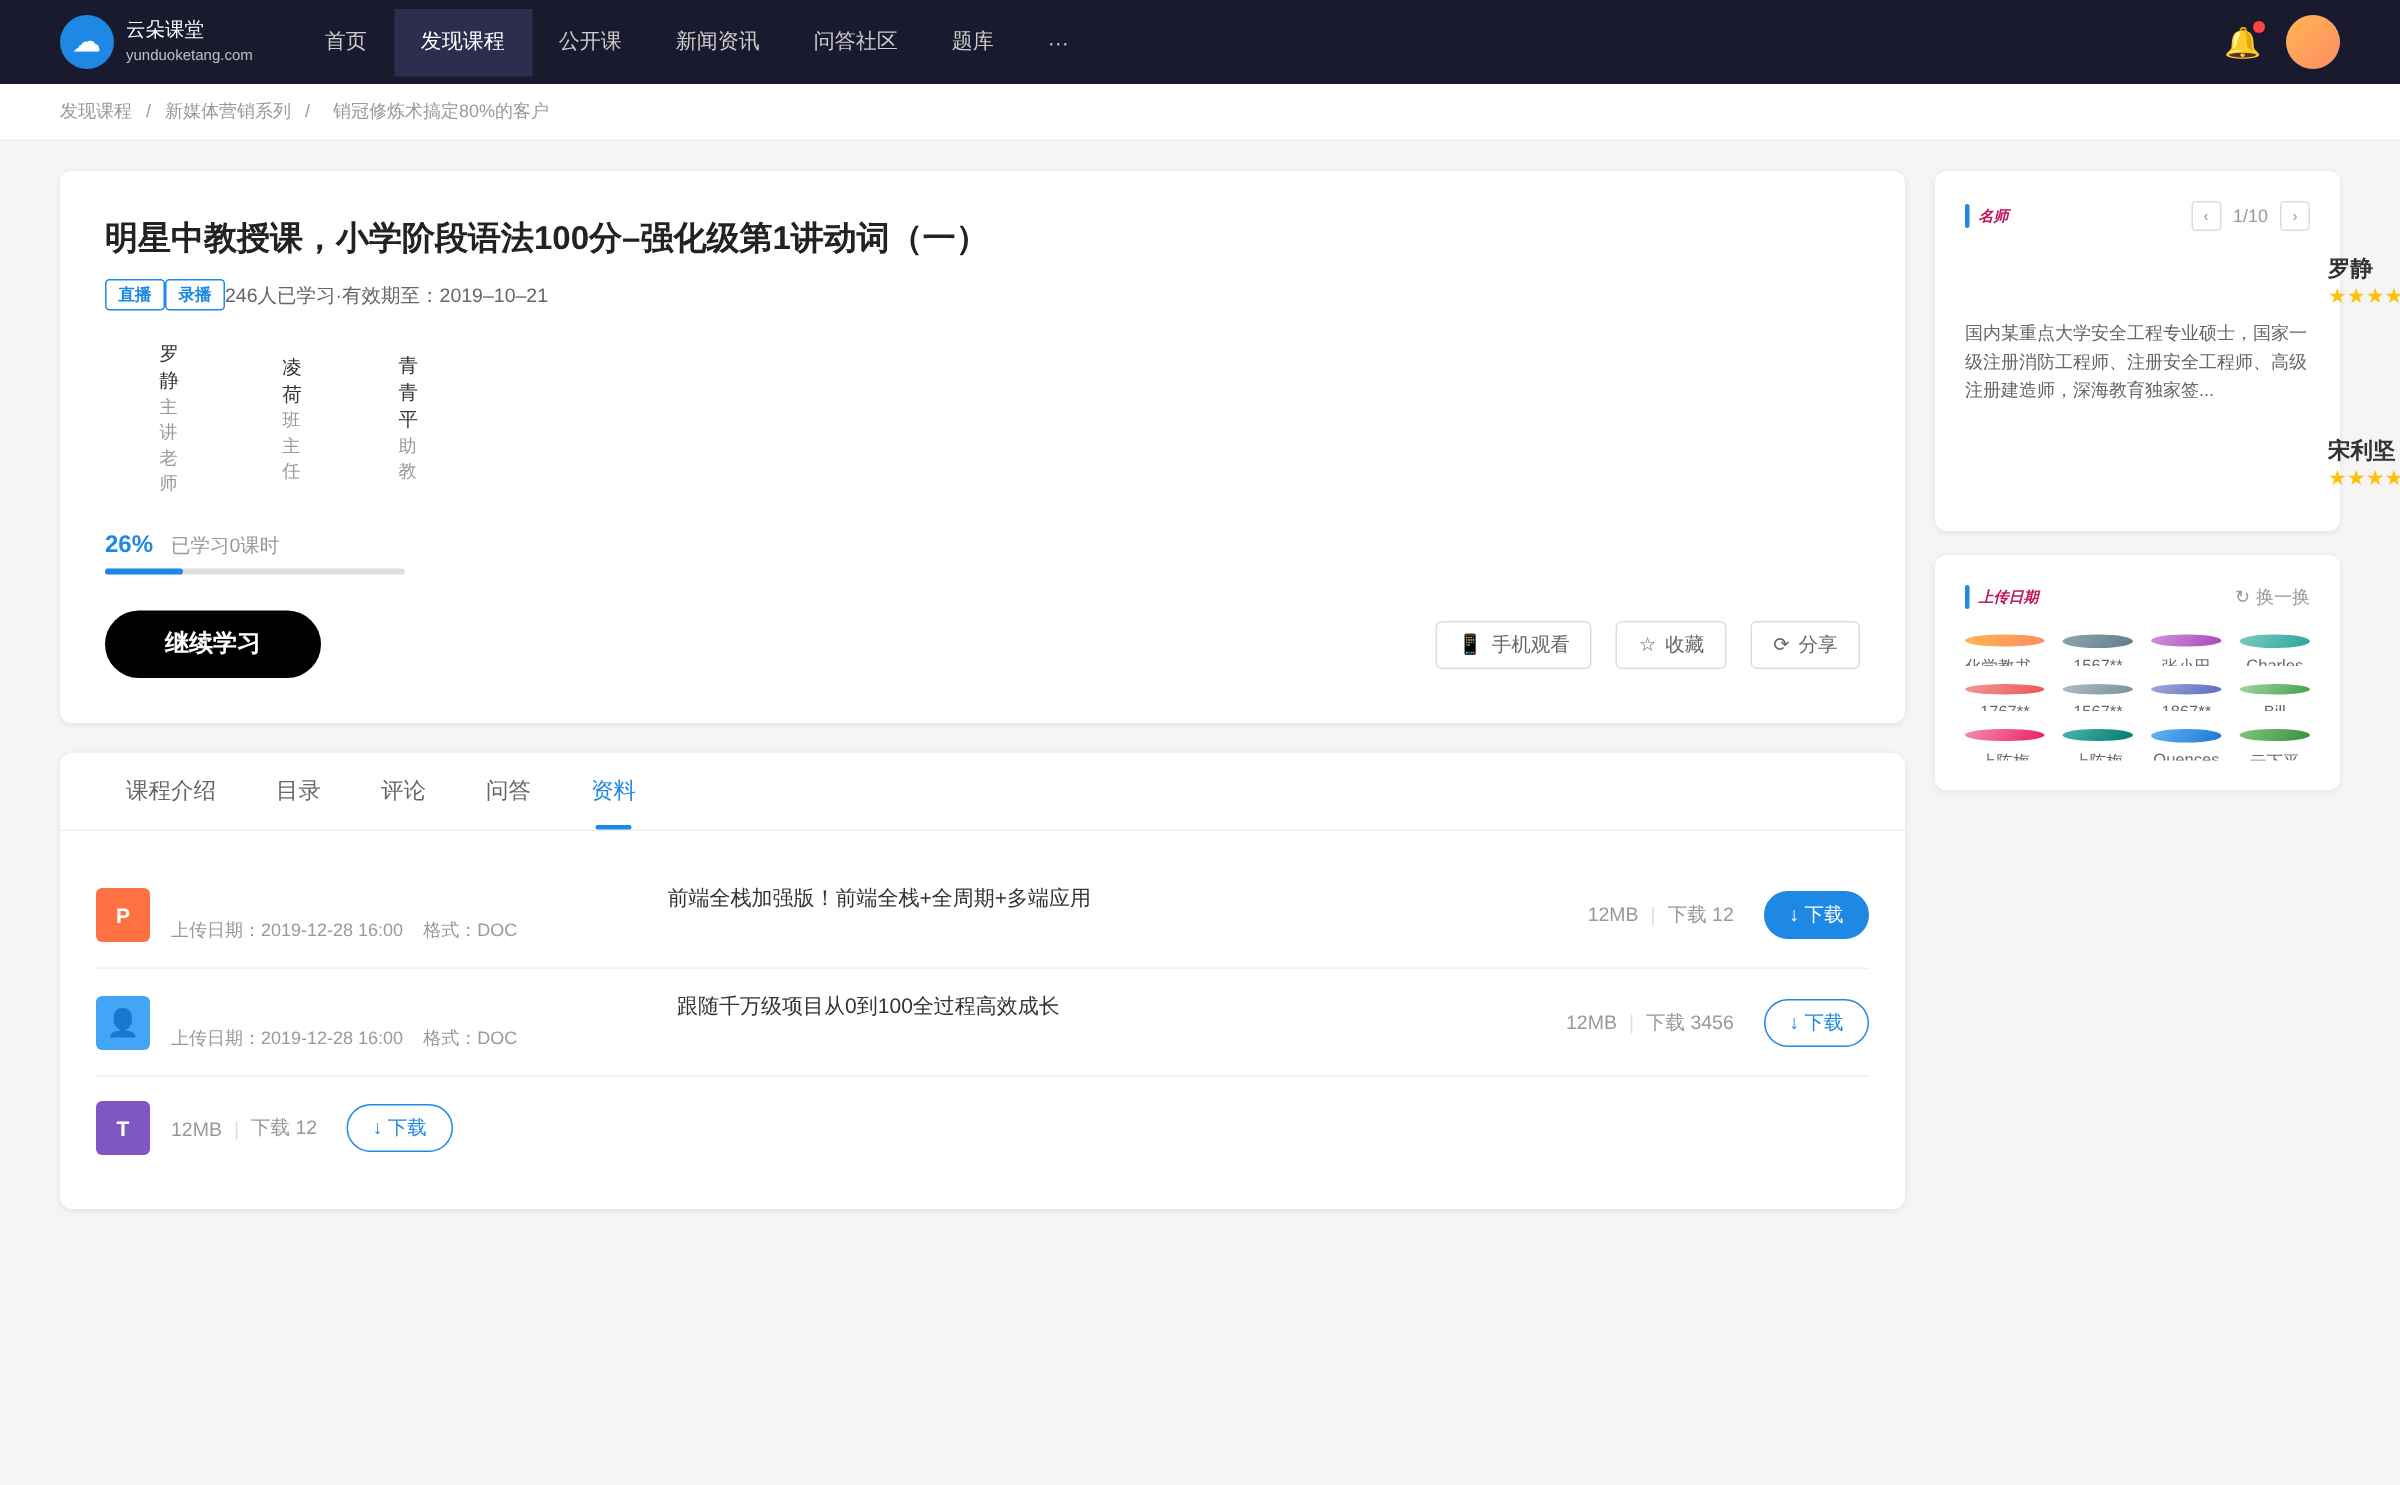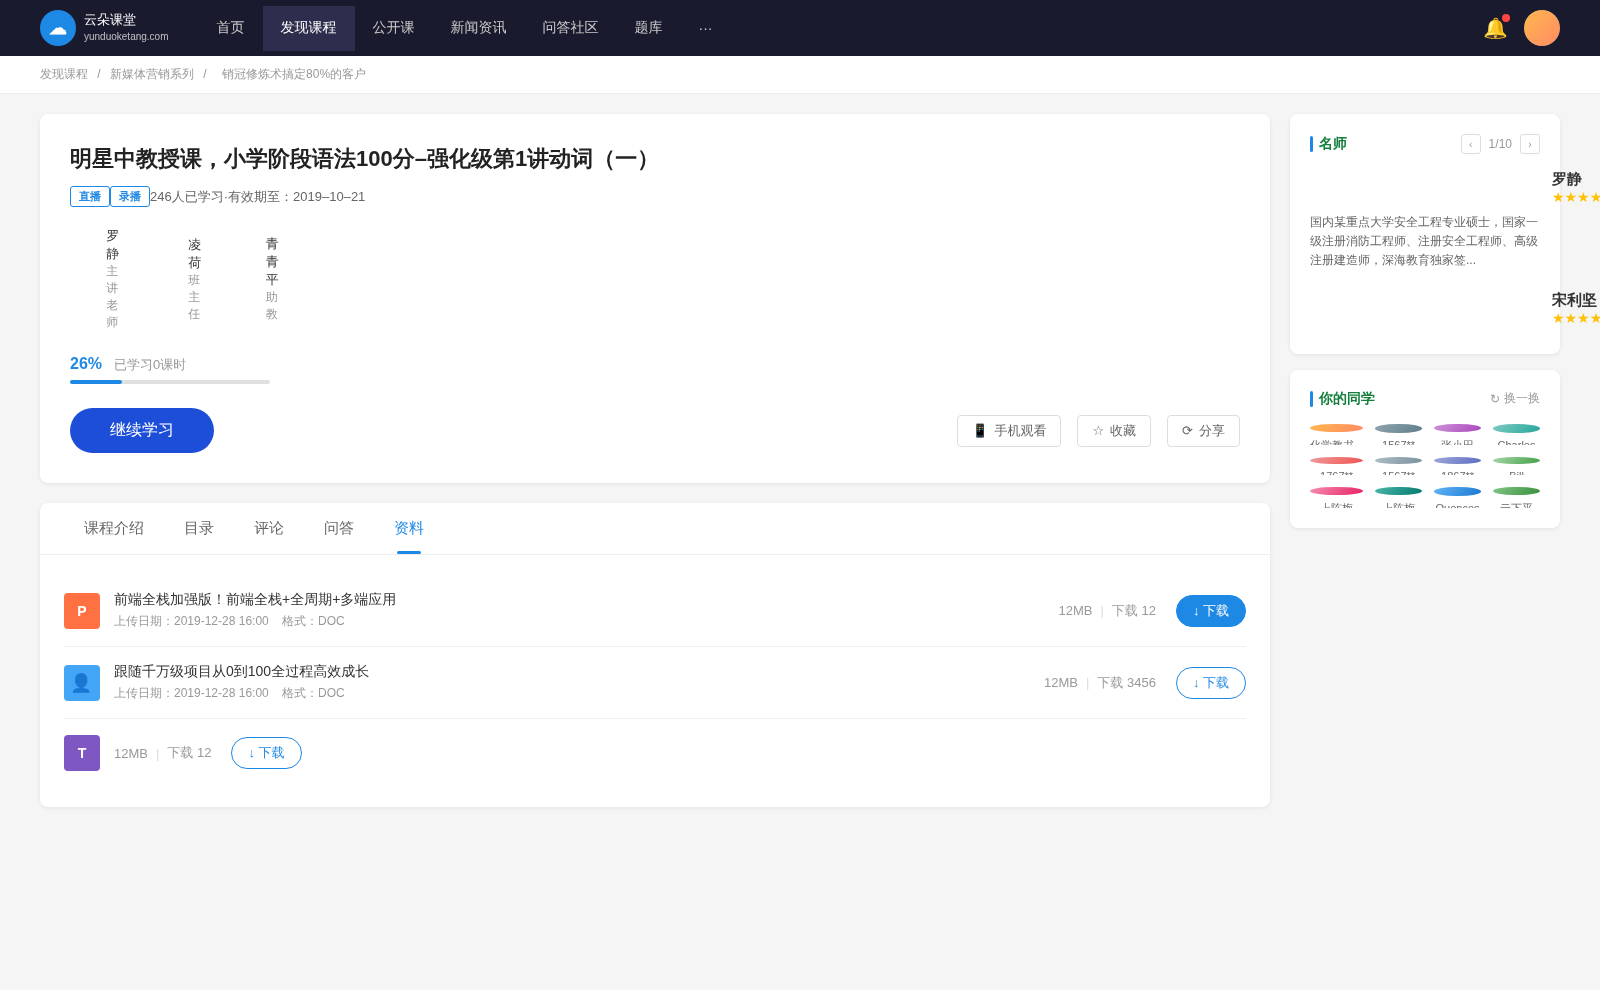--- a/index.html
+++ b/index.html
@@ -41,50 +41,50 @@
     .teacher-avatar { width: 44px; height: 44px; border-radius: 50%; overflow: hidden; }
     .teacher-info { font-size: 13px; }
     .teacher-name { font-weight: 500; color: #333; }
     .teacher-role { color: #999; font-size: 12px; }
     .progress-section { margin-bottom: 24px; }
     .progress-label { color: #1e88e5; font-size: 16px; font-weight: bold; margin-bottom: 4px; }
     .progress-sub { color: #999; font-size: 13px; display: inline; margin-left: 8px; }
     .progress-bar-bg { width: 200px; height: 4px; background: #e0e0e0; border-radius: 2px; margin-top: 6px; }
     .progress-bar-fill { height: 100%; background: #1e88e5; border-radius: 2px; }
     .course-actions { display: flex; align-items: center; justify-content: space-between; }
-    .btn-continue { background: #1d4ed8; color: white; border: none; border-radius: 25px; padding: 12px 40px; font-size: 16px; cursor: pointer; }
+    .btn-continue { background: #000000; color: white; border: none; border-radius: 25px; padding: 12px 40px; font-size: 16px; cursor: pointer; font-weight: bold; }
     .action-buttons { display: flex; gap: 16px; }
     .action-btn { display: flex; align-items: center; gap: 6px; color: #666; cursor: pointer; font-size: 13px; border: 1px solid #ddd; border-radius: 4px; padding: 6px 14px; background: white; }
 
     
     .tabs-card { background: white; border-radius: 8px; padding: 0; box-shadow: 0 1px 4px rgba(0,0,0,0.08); }
     .tabs-header { display: flex; border-bottom: 1px solid #eee; padding: 0 24px; }
     .tab { padding: 16px 20px; cursor: pointer; color: #666; font-size: 15px; position: relative; }
     .tab.active { color: #1e88e5; }
     .tab.active::after { content: ''; position: absolute; bottom: 0; left: 50%; transform: translateX(-50%); width: 24px; height: 3px; background: #1e88e5; border-radius: 2px; }
     .tabs-content { padding: 20px 24px; }
 
     
     .file-item { display: flex; align-items: center; padding: 16px 0; border-bottom: 1px solid #f0f0f0; }
     .file-item:last-child { border-bottom: none; }
     .file-icon { width: 36px; height: 36px; border-radius: 4px; display: flex; align-items: center; justify-content: center; color: white; font-weight: bold; font-size: 14px; margin-right: 14px; flex-shrink: 0; }
     .file-icon.orange { background: #ff7043; }
     .file-icon.blue { background: #42a5f5; }
     .file-icon.purple { background: #7e57c2; }
     .file-info { flex: 1; min-width: 0; }
-    .file-name { font-size: 14px; color: #333; font-weight: 500; margin-bottom: 4px; }
+    .file-name { font-size: 14px; color: #333; font-weight: 500; margin-bottom: 4px; text-align: center; }
     .file-meta { font-size: 12px; color: #999; }
     .file-stats { display: flex; align-items: center; gap: 8px; color: #999; font-size: 13px; margin-right: 20px; white-space: nowrap; }
     .file-stats .sep { color: #ddd; }
     .btn-download { color: #1e88e5; border: 1px solid #1e88e5; background: white; border-radius: 20px; padding: 6px 16px; cursor: pointer; font-size: 13px; display: flex; align-items: center; gap: 4px; white-space: nowrap; }
     .btn-download.filled { background: #1e88e5; color: white; }
 
     
     .sidebar-card { background: white; border-radius: 8px; padding: 20px; box-shadow: 0 1px 4px rgba(0,0,0,0.08); margin-bottom: 16px; }
-    .sidebar-title { font-size: 14px; font-weight: bold; color: #15803d; display: flex; align-items: center; gap: 6px; margin-bottom: 16px; }
+    .sidebar-title { font-size: 10px; font-weight: bold; color: #be185d; display: flex; align-items: center; gap: 6px; margin-bottom: 16px; font-style: italic; }
     .sidebar-title::before { content: ''; display: inline-block; width: 3px; height: 16px; background: #1e88e5; border-radius: 2px; }
     .sidebar-nav { display: flex; align-items: center; gap: 8px; margin-left: auto; font-size: 12px; color: #999; }
     .sidebar-nav-btn { width: 20px; height: 20px; border: 1px solid #ddd; border-radius: 3px; display: flex; align-items: center; justify-content: center; cursor: pointer; background: white; font-size: 10px; color: #999; }
     .sidebar-title-row { display: flex; align-items: center; margin-bottom: 16px; }
     .sidebar-title-row .sidebar-title { margin-bottom: 0; flex: 1; }
 
     
     .teacher-sidebar-item { margin-bottom: 20px; }
     .teacher-sidebar-item:last-child { margin-bottom: 0; }
     .teacher-sidebar-header { display: flex; align-items: center; gap: 12px; margin-bottom: 8px; }
@@ -308,21 +308,21 @@
           <div>
             <div class="teacher-sidebar-name">宋利坚</div>
             <div class="stars">★★★★☆</div>
           </div>
         </div>
       </div>
     </div>
 
     <div class="sidebar-card">
       <div class="sidebar-title-row">
-        <div class="sidebar-title">你的同学</div>
+        <div class="sidebar-title">上传日期</div>
         <div class="refresh-btn">
           <span>↻</span>
           <span>换一换</span>
         </div>
       </div>
 
       <div class="students-grid">
         <div class="student-item">
           <div class="student-avatar av-1 avatar-face"></div>
           <div class="student-name">化学教书...</div>

